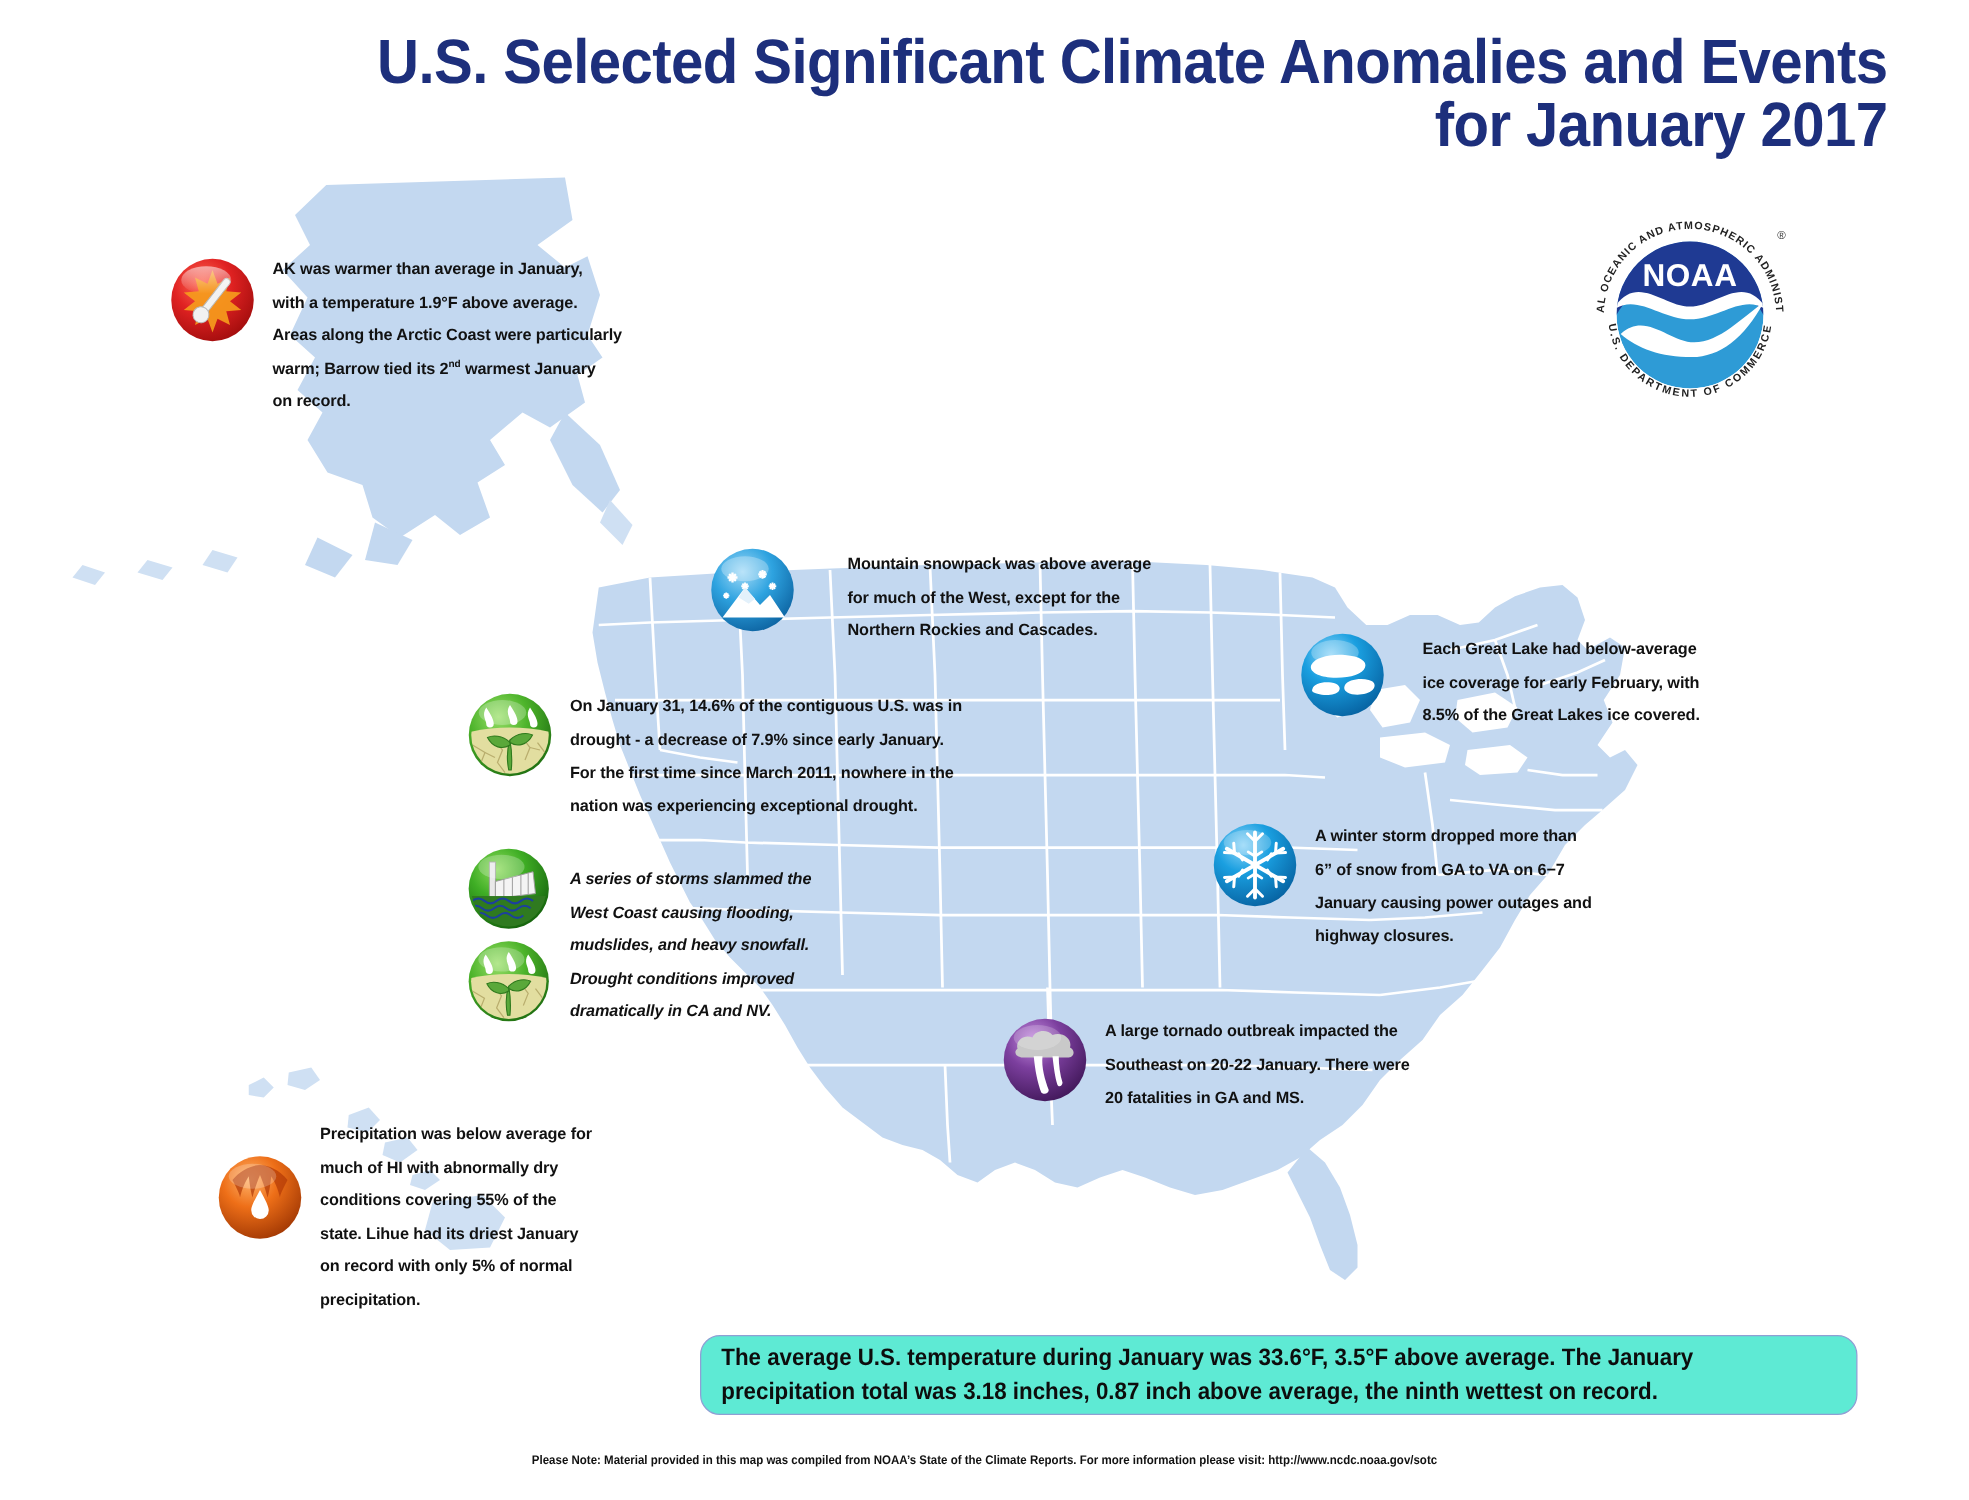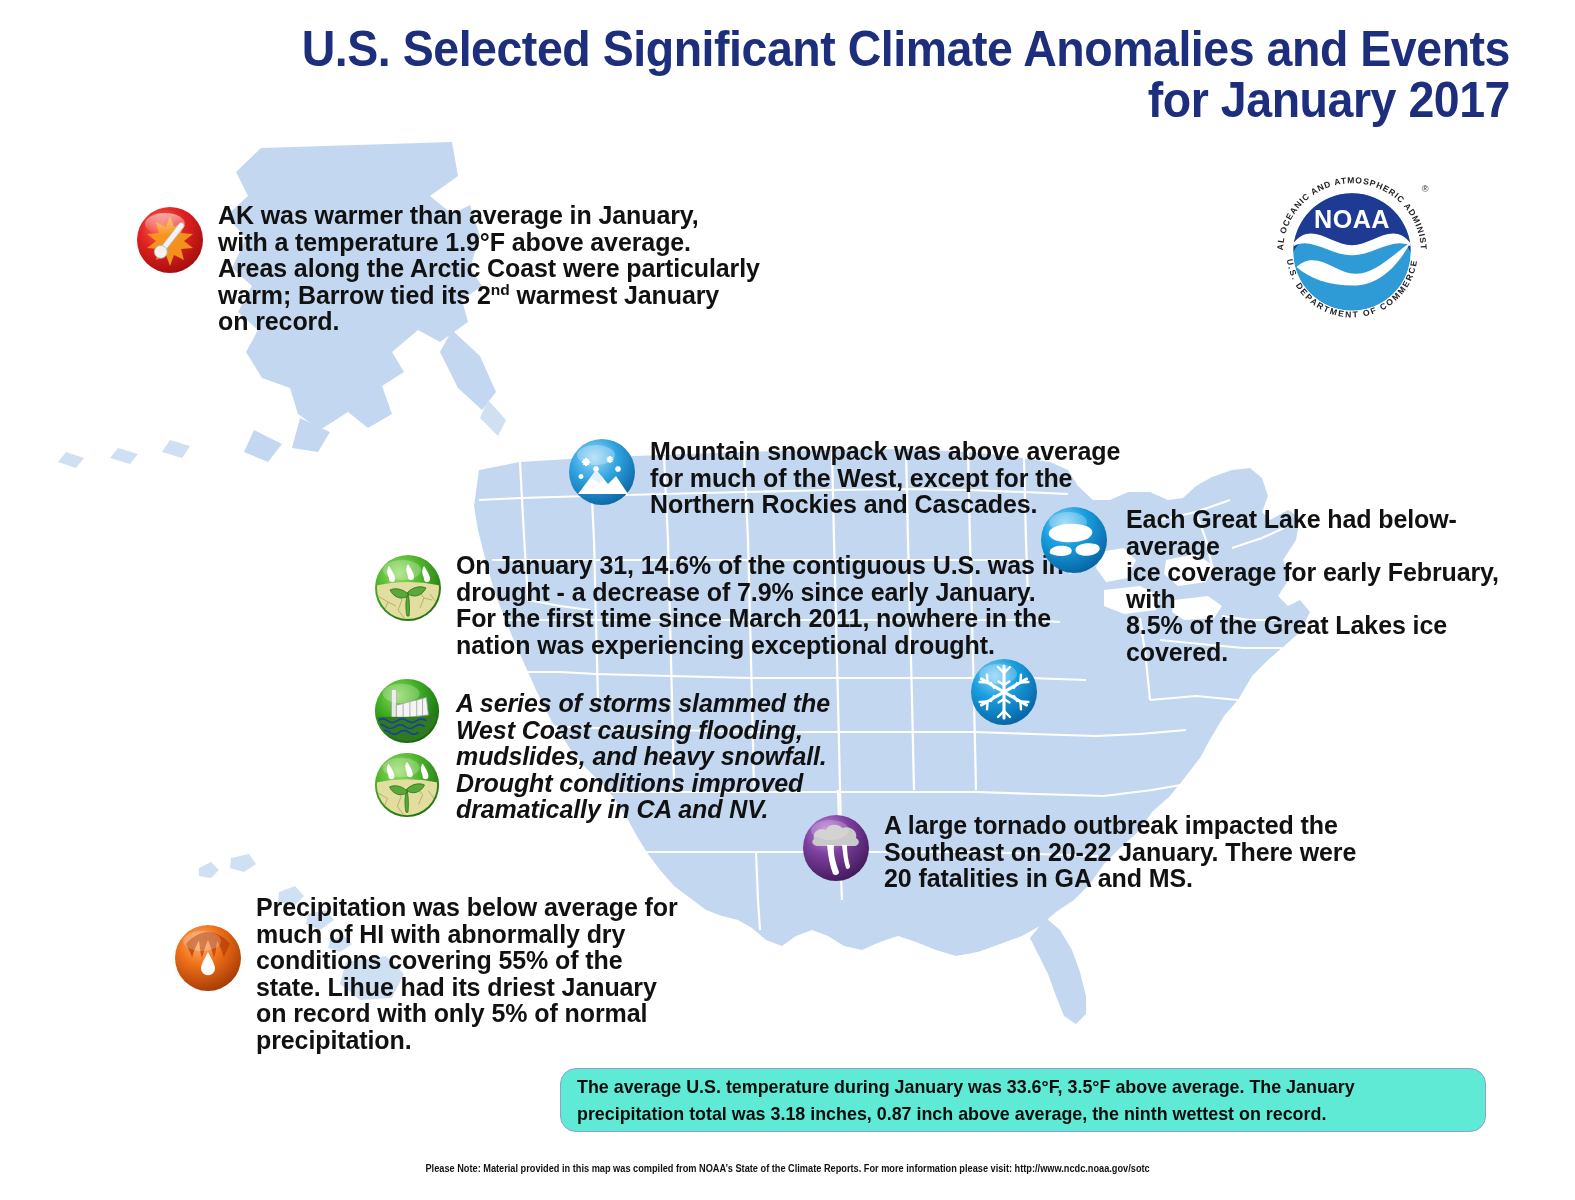--- a/index.html
+++ b/index.html
@@ -31,21 +31,21 @@
 
   
   .noaa-logo{position:absolute; left:1268px; top:168px; width:168px; height:168px;}
 
   
   .callout{position:absolute; display:flex; align-items:flex-start;}
   .callout .txt{
     font-family:"Liberation Sans","DejaVu Sans",sans-serif;
     font-weight:bold;
     color:#111111;
-    font-size:25px;
+    font-size:13px;
     line-height:26.5px;
     letter-spacing:-0.1px;
     white-space:pre-line;
   }
   .icon-wrap{flex:0 0 auto;}
   .icon-col{display:flex;flex-direction:column;gap:4px;}
 
   .ico{width:72px;height:72px;display:block;}
   .ico-sm{width:70px;height:70px;display:block;}
 
@@ -242,21 +242,21 @@
         <g transform="rotate(38 36 36)">
           <rect x="33.2" y="15" width="5.6" height="33" rx="2.8" fill="#f2f2f2" stroke="#b8b8b8" stroke-width="0.8"></rect>
           <circle cx="36" cy="51" r="6.4" fill="#f2f2f2" stroke="#b8b8b8" stroke-width="0.8"></circle>
         </g>
         <ellipse cx="31" cy="20" rx="20" ry="11" fill="url(#shineG)"></ellipse>
       </svg>
     </span>
     <span class="txt" style="margin-left:12px; margin-top:-2px;">AK was warmer than average in January,<br>with a temperature 1.9°F above average.<br>Areas along the Arctic Coast were particularly<br>warm; Barrow tied its 2<sup>nd</sup> warmest January<br>on record.</span>
   </div>
 
-  <div class="callout" style="left:566px; top:436px;">
+  <div class="callout" style="left:566px; top:436px;gap:28px;">
     <span class="icon-wrap">
       <svg class="ico" viewBox="0 0 72 72" xmlns="http://www.w3.org/2000/svg">
         <defs>
           <radialGradient id="blueG1" cx="38%" cy="28%" r="80%">
             <stop offset="0%" stop-color="#9fd9f7"></stop>
               <stop offset="45%" stop-color="#2ea3e0"></stop>
             <stop offset="100%" stop-color="#0a5e9c"></stop>
           </radialGradient>
         </defs>
         <circle cx="36" cy="36" r="33" fill="url(#blueG1)"></circle>
@@ -333,21 +333,21 @@
         </defs>
         <circle cx="36" cy="36" r="33" fill="url(#blueG2)"></circle>
         <g fill="#ffffff">
           <path d="M11,28 C14,22 26,19 38,20 C50,21 56,25 54,30 C52,36 40,39 26,38 C16,37 9,33 11,28 Z"></path>
           <path d="M12,47 C13,43 20,41 27,42 C33,43 35,46 33,49 C31,52 22,53 16,51 C12,50 11,49 12,47 Z"></path>
           <path d="M38,44 C40,40 50,38 57,40 C62,41 63,45 60,48 C56,52 45,53 40,50 C37,48 37,46 38,44 Z"></path>
         </g>
         <ellipse cx="30" cy="18" rx="19" ry="10" fill="#ffffff" opacity="0.26"></ellipse>
       </svg>
     </span>
-    <span class="txt" style="margin-left:16px; margin-top:2px;">Each Great Lake had below-average
+    <span class="txt" style="margin-left:28px; margin-top:2px;">Each Great Lake had below-average
 ice coverage for early February, with
 8.5% of the Great Lakes ice covered.</span>
   </div>
 
   <div class="callout" style="left:372px; top:676px;">
     <span class="icon-col">
       <span class="icon-wrap">
         <svg class="ico-sm" viewBox="0 0 72 72" xmlns="http://www.w3.org/2000/svg">
           <defs>
             <radialGradient id="grnG2" cx="36%" cy="26%" r="80%">
@@ -453,20 +453,24 @@
           <g stroke-width="2.2">
             <path d="M36,29 L30.5,25.5 M36,29 L41.5,25.5"></path>
             <path d="M36,43 L30.5,46.5 M36,43 L41.5,46.5"></path>
             <path d="M26,32 L23,27 M46,40 L49,45"></path>
             <path d="M26,40 L23,45 M46,32 L49,27"></path>
           </g>
         </g>
         <ellipse cx="30" cy="18" rx="19" ry="10" fill="#ffffff" opacity="0.22"></ellipse>
       </svg>
     </span>
+    <span class="txt" style="margin-left:12px; margin-top:0px;">A winter storm dropped more than
+6” of snow from GA to VA on 6−7
+January causing power outages and
+highway closures.</span>
   </div>
 
   <div class="callout" style="left:800px; top:812px;">
     <span class="icon-wrap">
       <svg class="ico" viewBox="0 0 72 72" xmlns="http://www.w3.org/2000/svg">
         <defs>
           <radialGradient id="purpG" cx="36%" cy="26%" r="82%">
             <stop offset="0%" stop-color="#c58ee0"></stop>
               <stop offset="42%" stop-color="#7c3f9e"></stop>
             <stop offset="100%" stop-color="#3d1555"></stop>

